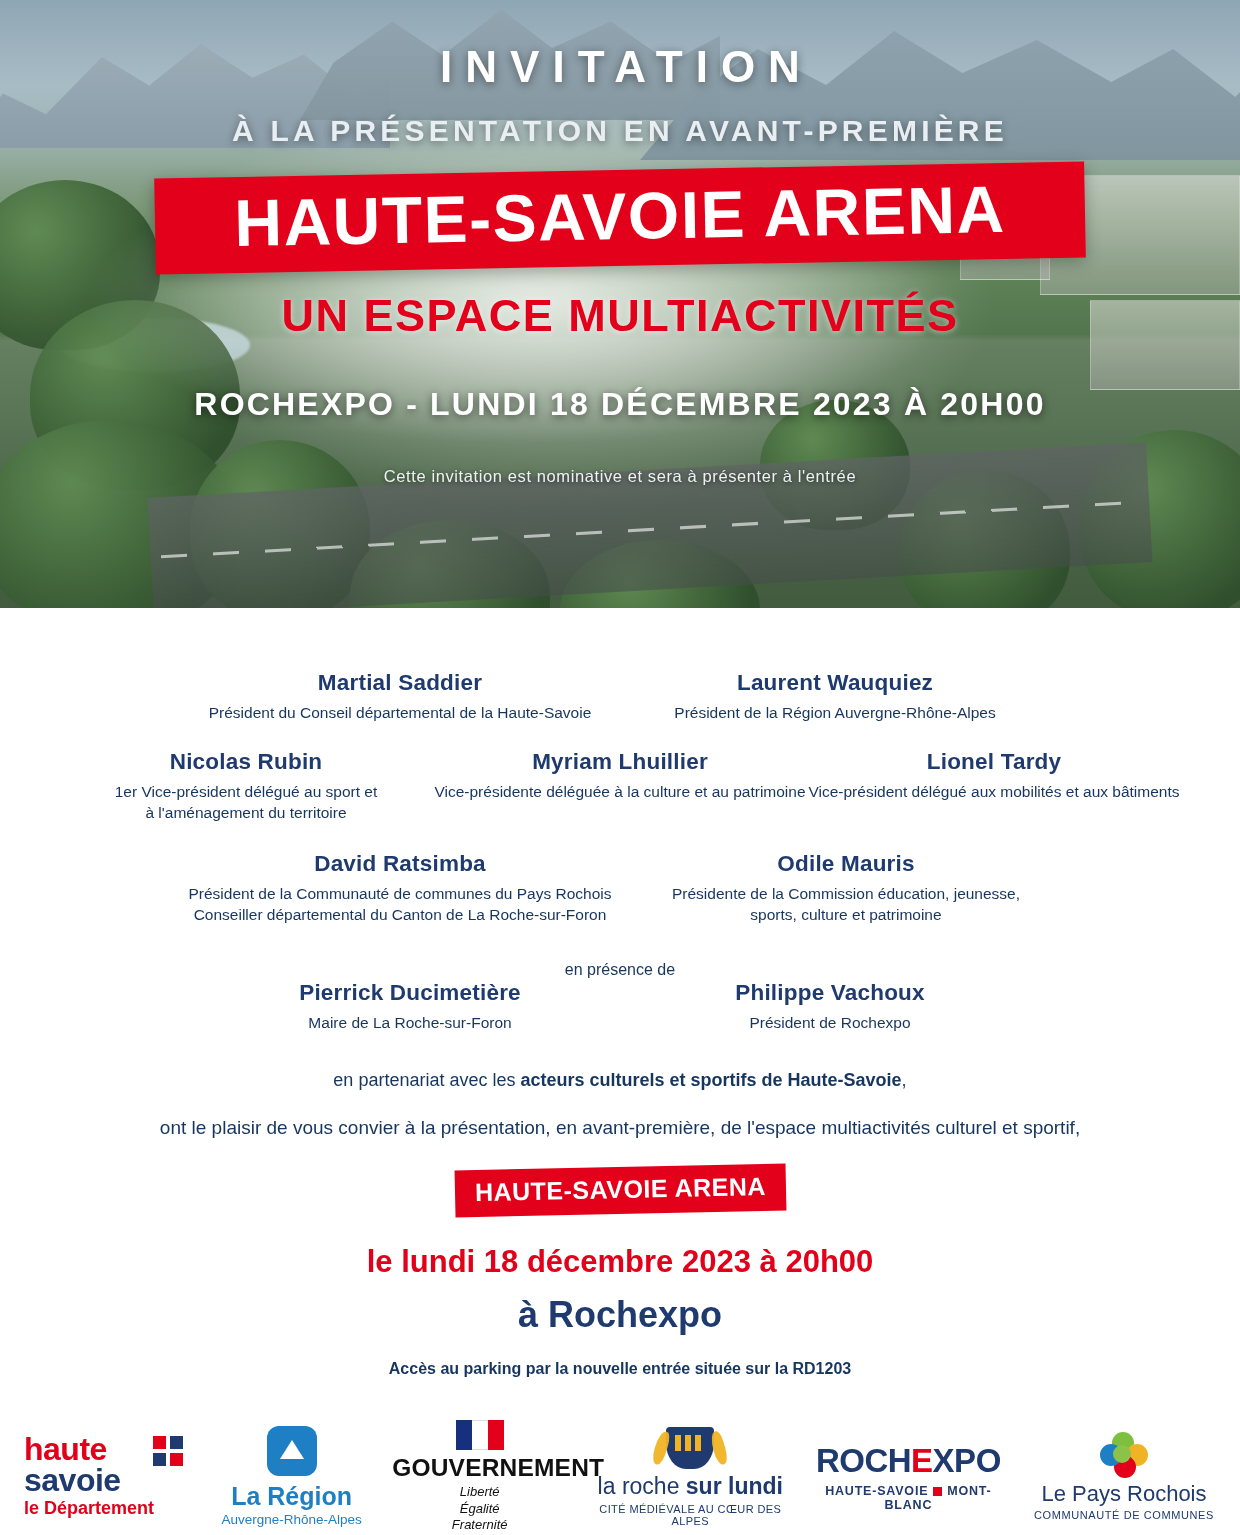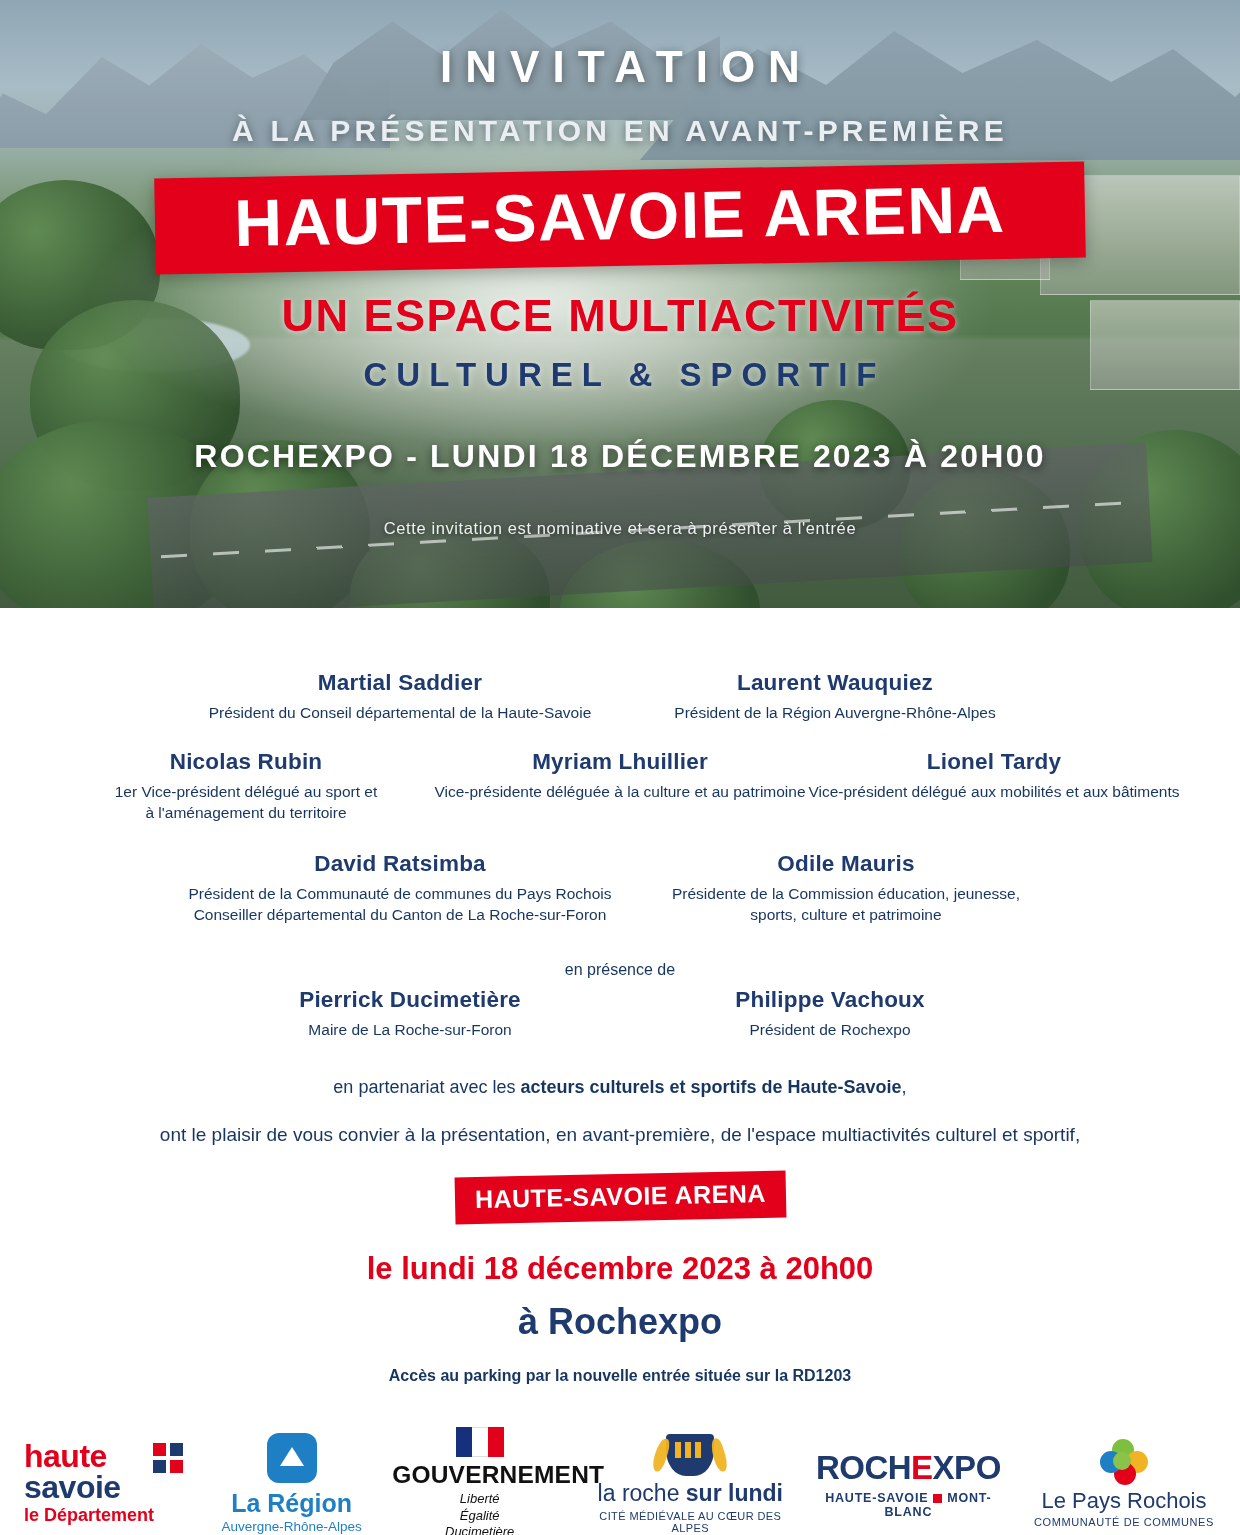--- a/index.html
+++ b/index.html
@@ -215,21 +215,21 @@
   .row-3 { margin-top: 28px; }
   .row-3 .person:nth-child(1) { width: 452px; }
   .row-3 .person:nth-child(2) { width: 440px; }
 
   .presence {
     margin-top: 36px;
     text-align: center;
     font-size: 16px;
     color: #16355f;
   }
-  .row-4 { margin-top: 8px; }
+  .row-4 { margin-top: 1px; }
   .row-4 .person:nth-child(1) { width: 420px; }
   .row-4 .person:nth-child(2) { width: 420px; }
 
   .partner {
     margin-top: 36px;
     text-align: center;
     font-size: 18px;
     color: #16355f;
   }
   .partner b { font-weight: bold; }
@@ -402,21 +402,20 @@
 
     <div class="hero-content">
       <div class="kicker1">INVITATION</div>
       <div class="kicker2">À LA PRÉSENTATION EN AVANT-PREMIÈRE</div>
       <div class="redband-wrap">
         <div class="redband">
           <div class="t">HAUTE-SAVOIE ARENA</div>
         </div>
       </div>
       <div class="sub1">UN ESPACE MULTIACTIVITÉS</div>
-      <div class="sub2">CULTUREL &amp; SPORTIF</div>
       <div class="datebar">ROCHEXPO - LUNDI 18 DÉCEMBRE 2023 À 20H00</div>
       <div class="nominative">Cette invitation est nominative et sera à présenter à l'entrée</div>
     </div>
   </div>
 
   <div class="body-wrap">
 
     <div class="row row-1">
       <div class="person">
         <div class="p-name">Martial Saddier</div>
@@ -506,21 +505,21 @@
 
       <div class="logo l-gv">
         <div class="flag">
             <span class="b"></span>
             <span class="w"></span>
             <span class="r"></span>
           </div>
         <div class="t1">GOUVERNEMENT</div>
         <div class="t2" style="white-space:pre-line">Liberté
 Égalité
-Ducimetière</div>
+Fraternité</div>
       </div>
 
       <div class="logo l-lr">
         <div class="crest">
           <span class="laurel left"></span>
           <span class="laurel right"></span>
         </div>
         <div class="t1"><span>la roche </span><b>sur lundi</b></div>
         <div class="t2">CITÉ MÉDIÉVALE AU CŒUR DES ALPES</div>
       </div>

